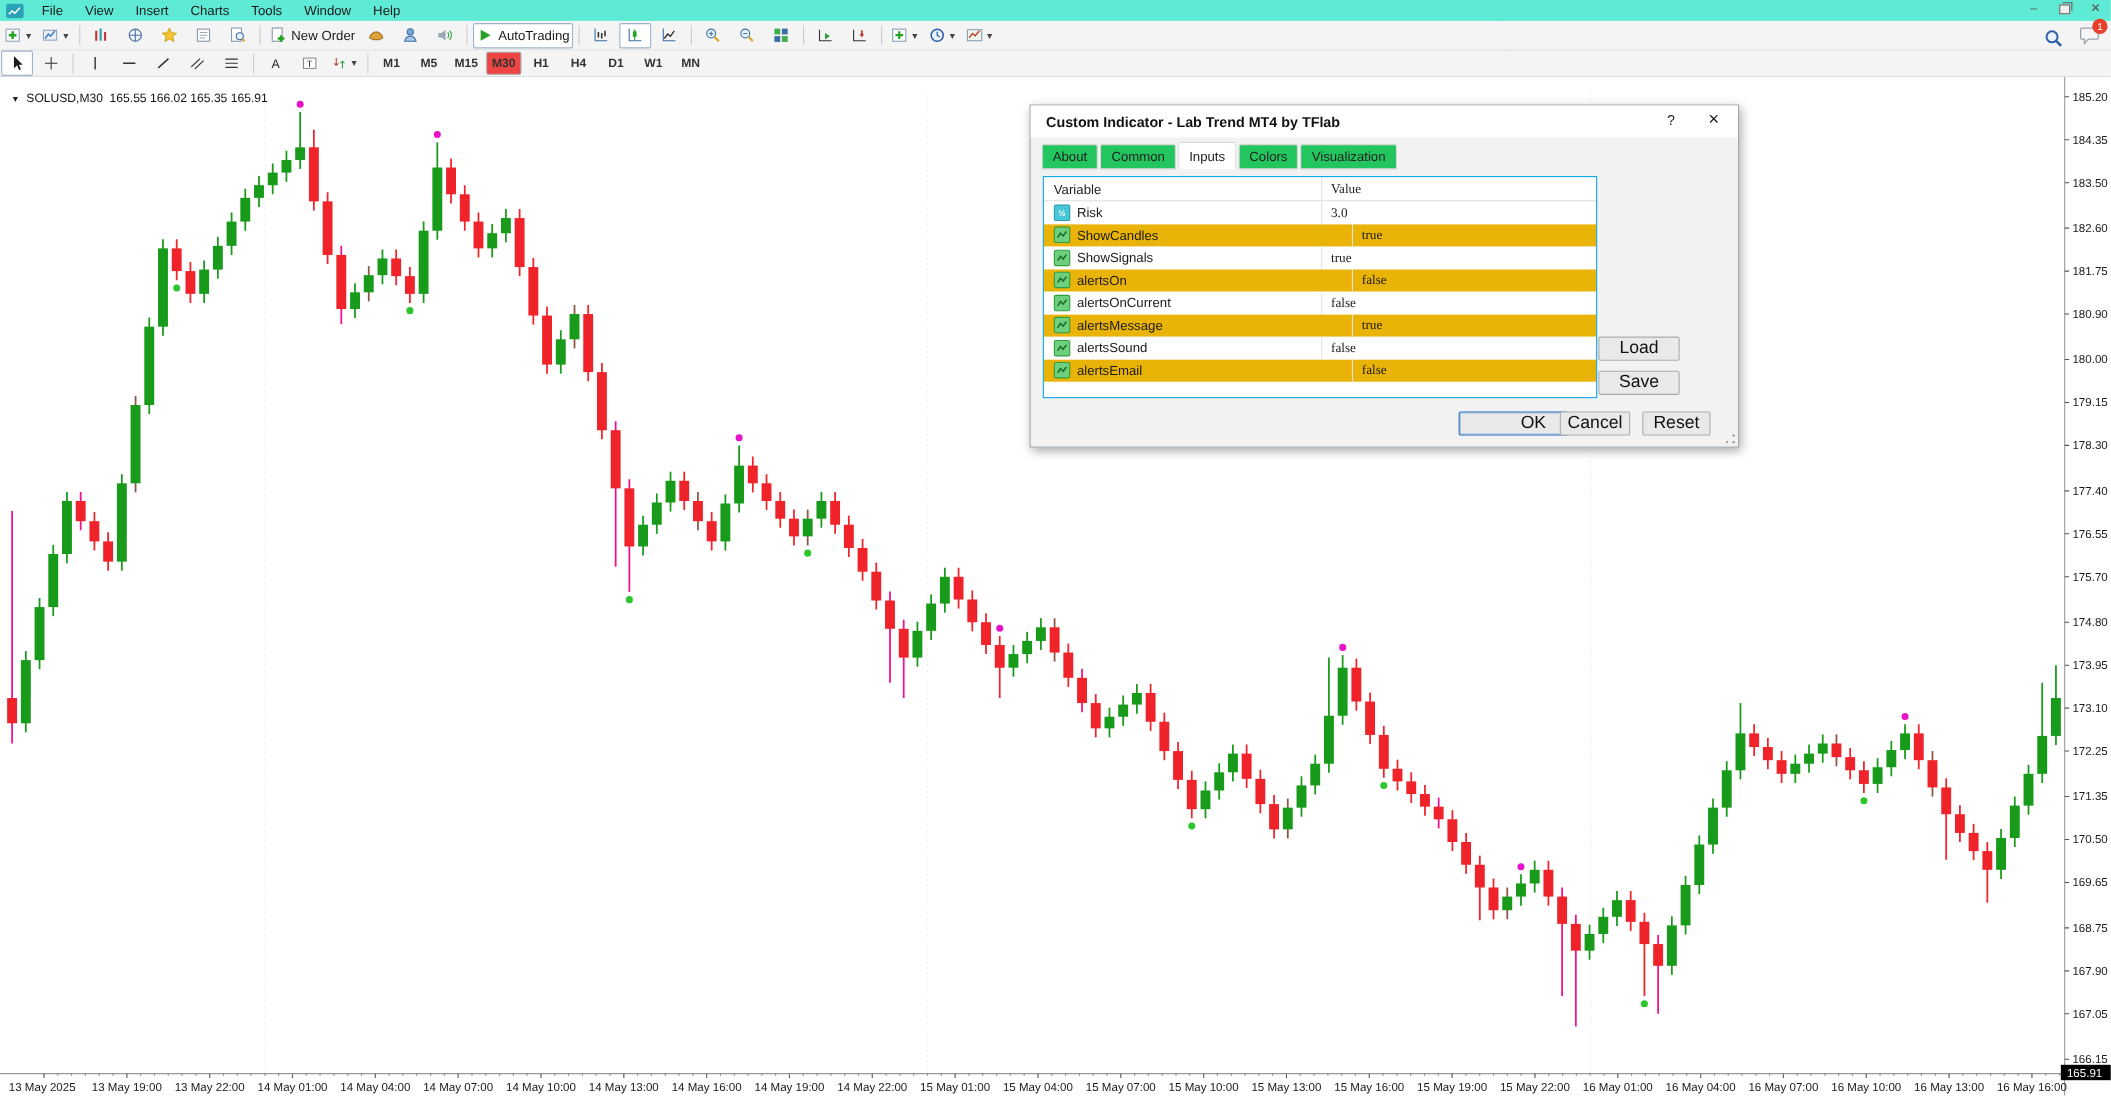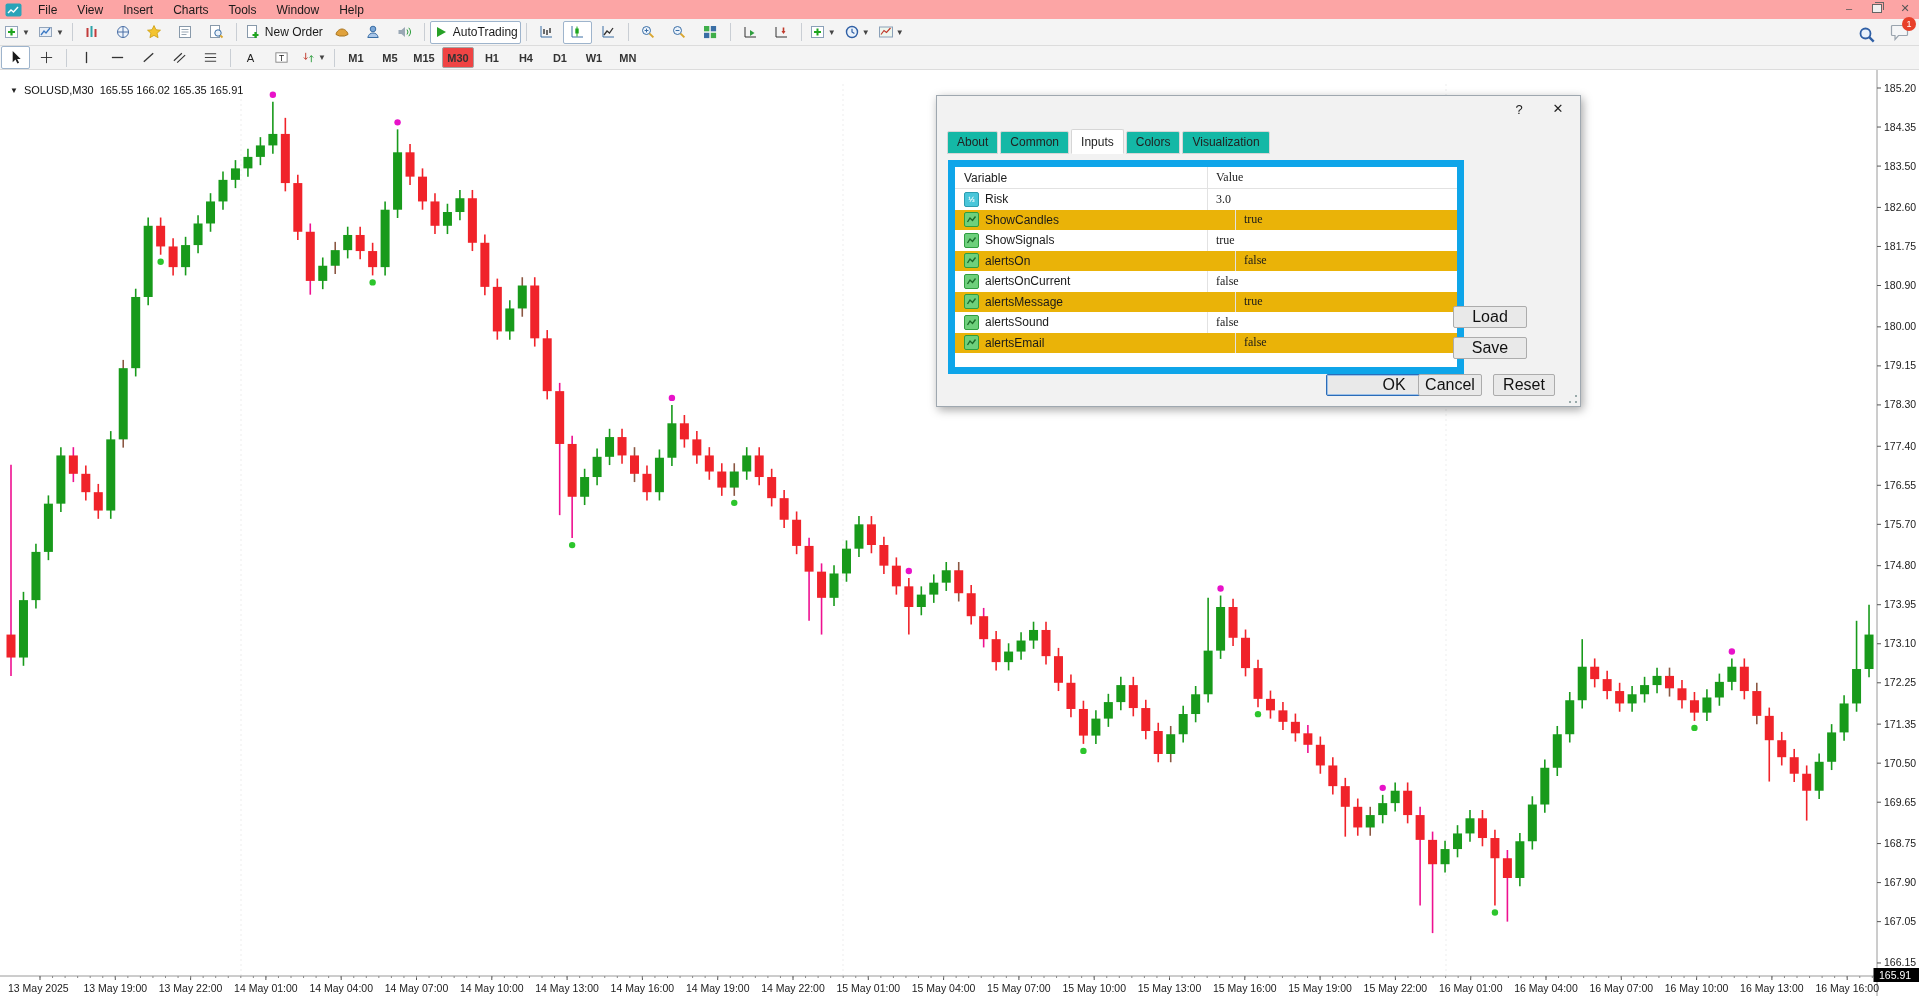--- a/index.html
+++ b/index.html
@@ -1,20 +1,20 @@
 <!DOCTYPE html>
 <html><head>
 <meta charset="utf-8">
 <style>
   html,body{margin:0;padding:0;overflow:hidden;}
   body{width:1919px;height:996px;position:relative;background:#fff;
        font-family:"Liberation Sans",sans-serif;color:#1a1a1a;}
 
   
-  .menubar{position:absolute;left:0;top:0;width:100%;height:19px;background:#fca5a5;
+  .menubar{position:absolute;left:0;top:0;width:100%;height:19px;background:#5eead4;
            display:flex;align-items:center;font-size:12px;z-index:5;}
   .appicon{width:17px;height:14px;margin:0 6px 0 5px;}
   .menu-item{padding:1px 10px;cursor:default;}
   .wincontrols{position:absolute;right:6px;top:1px;display:flex;gap:12px;align-items:center;}
   .winbtn{width:16px;height:14px;display:flex;align-items:center;justify-content:center;
           color:#555;font-size:11px;line-height:1;}
   .restore-glyph{width:8px;height:7px;border:1px solid #666;position:relative;background:#f0f0f0;}
   .restore-glyph:before{content:"";position:absolute;left:2px;top:-3px;width:8px;height:7px;
           border:1px solid #666;border-bottom:none;border-left:none;}
 
@@ -55,25 +55,25 @@
   .dialog{position:absolute;left:936px;top:95px;width:643px;height:310px;background:#f2f2f2;
           border:1px solid #9fa8b0;box-shadow:2px 3px 9px rgba(0,0,0,.35);z-index:10;font-size:12px;}
   .dlg-title{position:absolute;left:0;top:0;right:0;height:29px;background:#fff;
              display:flex;align-items:center;}
   .dlg-title-text{margin-left:14px;font-size:13px;font-weight:bold;color:#111;}
   .dlg-help{position:absolute;right:52px;top:6px;width:18px;height:18px;text-align:center;
             font-size:13px;color:#222;}
   .dlg-close{position:absolute;right:12px;top:5px;width:20px;height:19px;text-align:center;
              font-size:13px;color:#222;}
   .tabs{position:absolute;left:10px;top:35px;right:10px;height:23px;display:flex;align-items:flex-end;}
-  .tab{padding:3px 9px 4px;border:1px solid #d6d6d6;background:#14b8a6;margin-right:2px;
+  .tab{padding:3px 9px 4px;border:1px solid #d6d6d6;background:#22c55e;margin-right:2px;
        border-top-left-radius:2px;border-top-right-radius:2px;color:#222;}
   .tab.active{background:#fff;border-bottom-color:#fff;padding-top:5px;font-weight:normal;}
   .inp-table{position:absolute;left:11px;top:64px;width:502px;height:200px;background:#fff;
-             border:7px solid #0ea5e9;overflow:hidden;}
+             border:1px solid #0ea5e9;overflow:hidden;}
   .inp-head{height:21px;display:flex;border-bottom:1px solid #e2e2e2;color:#222;}
   .inp-col1{width:252px;padding-left:9px;display:flex;align-items:center;gap:6px;box-sizing:border-box;}
   .inp-col2{flex:1;padding-left:8px;display:flex;align-items:center;border-left:1px solid #e2e2e2;font-family:Liberation Serif, serif;}
   .inp-row{height:20.5px;display:flex;}
   .inp-row.alt{background:#eab308;gap:28px;}
   .pic{width:13px;height:13px;border-radius:2px;flex:0 0 13px;display:flex;align-items:center;
        justify-content:center;}
   .pic.num{background:#49c6da;border:1px solid #2a9db0;color:#fff;font-size:8px;font-weight:bold;}
   .pic.bool{background:#6ed07c;border:1px solid #2f9e3f;}
   .btn{position:absolute;height:20px;background:#e9e9e9;border:1px solid #acacac;border-radius:2px;
@@ -931,20 +931,23 @@
       <line x1="1809.5499999999956" y1="906" x2="1809.5499999999956" y2="908" stroke="#888"></line>
       <line x1="1822.0999999999956" y1="906" x2="1822.0999999999956" y2="908" stroke="#888"></line>
       <line x1="1834.6499999999955" y1="906" x2="1834.6499999999955" y2="908" stroke="#888"></line>
       <line x1="1847.1999999999955" y1="906" x2="1847.1999999999955" y2="908" stroke="#888"></line>
       <line x1="1859.7499999999955" y1="906" x2="1859.7499999999955" y2="908" stroke="#888"></line>
       <line x1="1872.2999999999954" y1="906" x2="1872.2999999999954" y2="908" stroke="#888"></line>
     </svg>
 </div>
 
 <div class="dialog">
+  <div class="dlg-title">
+    <span class="dlg-title-text">Custom Indicator - Lab Trend MT4 by TFlab</span>
+  </div>
   <div class="dlg-help">?</div>
   <div class="dlg-close">✕</div>
   <div class="tabs" id="dlg-tabs">
       <div class="tab">About</div>
       <div class="tab">Common</div>
       <div class="tab active">Inputs</div>
       <div class="tab">Colors</div>
       <div class="tab">Visualization</div>
     </div>
   <div class="inp-table">

